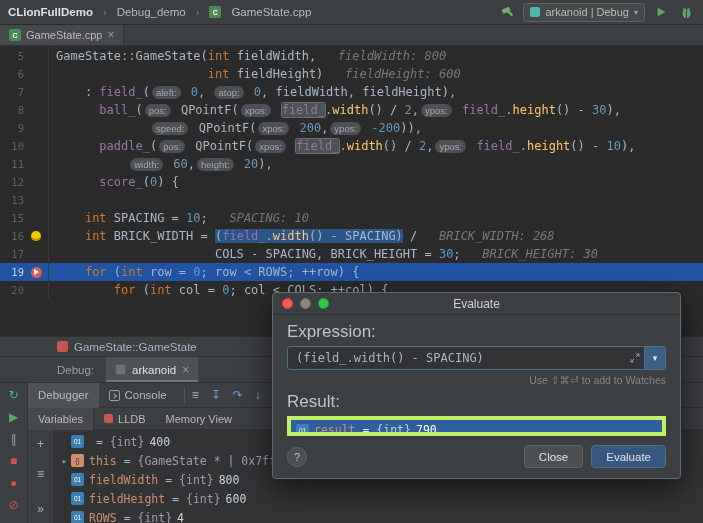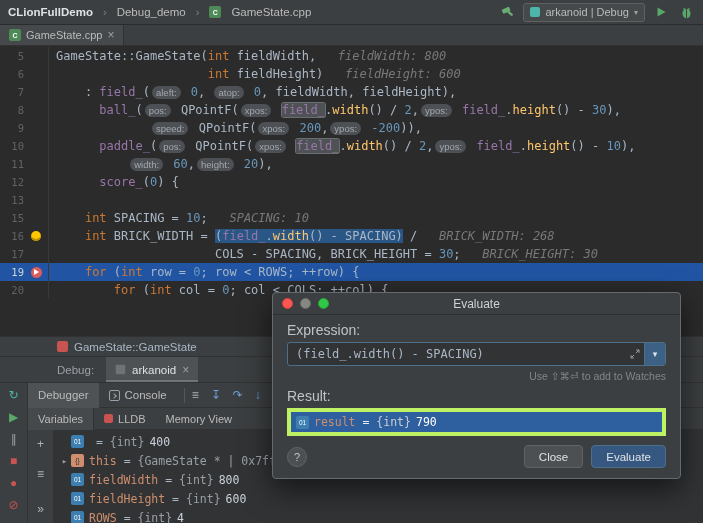--- a/index.html
+++ b/index.html
@@ -83,21 +83,21 @@
 
   
   .dialog{position:absolute;left:272px;top:292px;width:409px;height:187px;background:#3c3f41;border:1px solid #666a6e;border-radius:4px;box-shadow:0 10px 30px rgba(0,0,0,.6);z-index:30;display:flex;flex-direction:column;overflow:hidden}
   .dtitle{height:22px;position:relative;display:flex;align-items:center;justify-content:center;border-bottom:1px solid #2d2f31;flex:none}
   .tl{width:11px;height:11px;border-radius:50%;position:absolute;top:5px}
   .tl.red{left:9px;background:#fc5753;border:1px solid #df3e3a}
   .tl.gray{left:27px;background:#878782;border:1px solid #6e6e69}
   .tl.green{left:45px;background:#33c748;border:1px solid #24a732}
   .dtitletext{font-size:12px;color:#d0d2d4}
   .dbody{flex:1;padding:7px 14px 10px;display:flex;flex-direction:column;min-height:0}
-  .dlabel{font-size:14px;color:#bfc3c7;margin-bottom:4px}
+  .dlabel{font-size:17px;color:#bfc3c7;margin-bottom:4px}
   .combo{display:flex;align-items:center;height:24px;background:#313335;border:1px solid #4c708c;border-radius:3px;overflow:hidden;flex:none}
   .expr{flex:1;padding:0 8px;font-family:"DejaVu Sans Mono",monospace;font-size:12px;color:#a9b7c6;white-space:nowrap;overflow:hidden}
   .expandicon{width:18px;display:flex;align-items:center;justify-content:center;flex:none}
   .comboarrow{width:21px;height:100%;background:#3d6185;color:#dfe3e8;display:flex;align-items:center;justify-content:center;font-size:9px;border-left:1px solid #4c708c;flex:none}
   .hint{text-align:right;font-size:10.5px;color:#82868a;margin:4px 0 6px}
   .resultbox{flex:1;border:4px solid #bef264;background:#313335;margin-bottom:9px;overflow:hidden}
   .resultrow{display:flex;align-items:center;height:20px;padding:0 5px;font-family:"DejaVu Sans Mono",monospace;font-size:11.5px;white-space:pre}
   .resultrow.selected{background:#2e5f9e}
   .resultrow.selected .var-eq{color:#e8ecef}
   .resultrow.selected .var-type{color:#c7cdd3}

